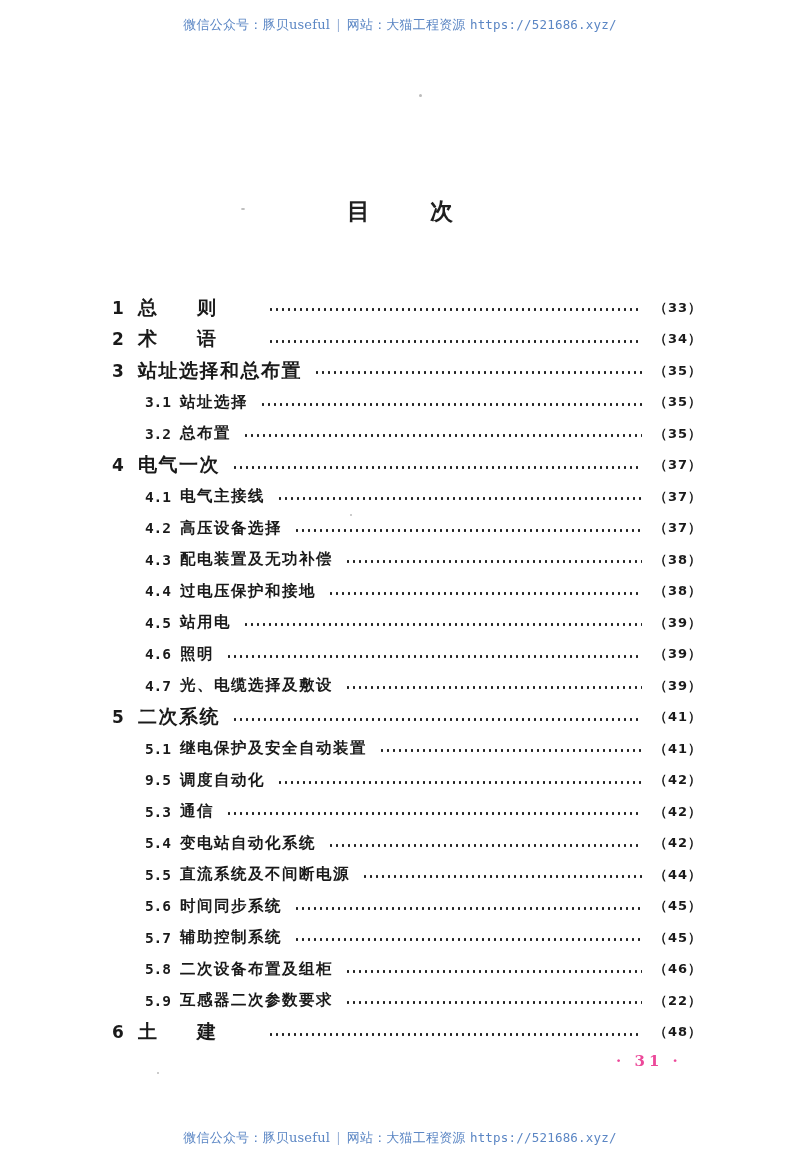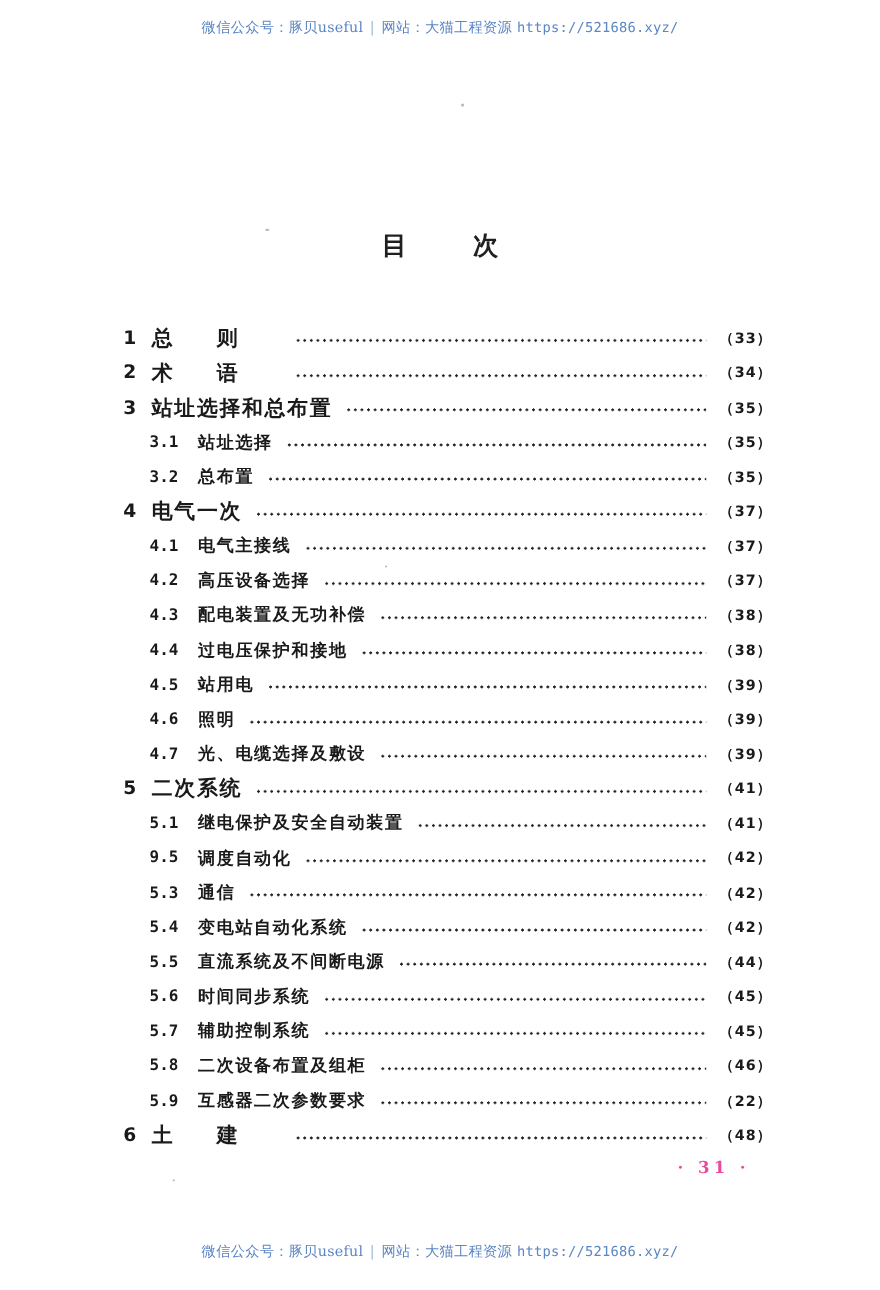--- a/index.html
+++ b/index.html
@@ -25,21 +25,21 @@
     color: #5b86c4;
     letter-spacing: 0.2px;
   }
   .watermark.top { top: 16px; }
   .watermark.bottom { top: 1129px; }
   .watermark .sep { color: #9bb3d8; margin: 0 6px; }
   .watermark .url { font-family: "DejaVu Sans Mono", "Liberation Mono", monospace; font-size: 12.5px; }
 
   .page-title {
     position: absolute;
-    top: 208px;
+    top: 196px;
     left: 0;
     width: 800px;
     text-align: center;
     font-size: 23px;
     font-weight: bold;
     letter-spacing: 60px;
     padding-left: 60px;
     box-sizing: border-box;
     color: #1f1f1f;
   }
@@ -64,20 +64,21 @@
   }
   .toc-row.level-1 .num {
     font-size: 17px;
     width: 26px;
   }
   .toc-row.level-2 .num {
     font-family: "DejaVu Sans Mono", "Liberation Mono", monospace;
     font-size: 14.5px;
     width: 44px;
     margin-left: 24px;
+    text-align: center;
   }
   .toc-row .title {
     font-weight: bold;
     flex: 0 0 auto;
     padding-right: 6px;
   }
   .toc-row.level-1 .title {
     font-size: 19px;
     letter-spacing: 1.5px;
   }

